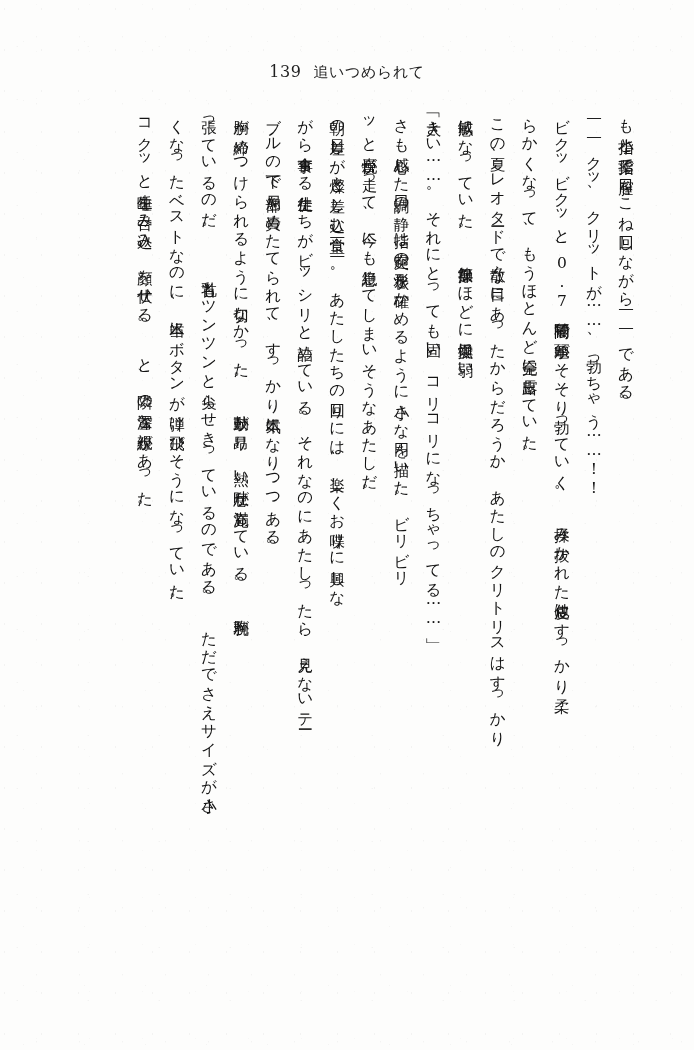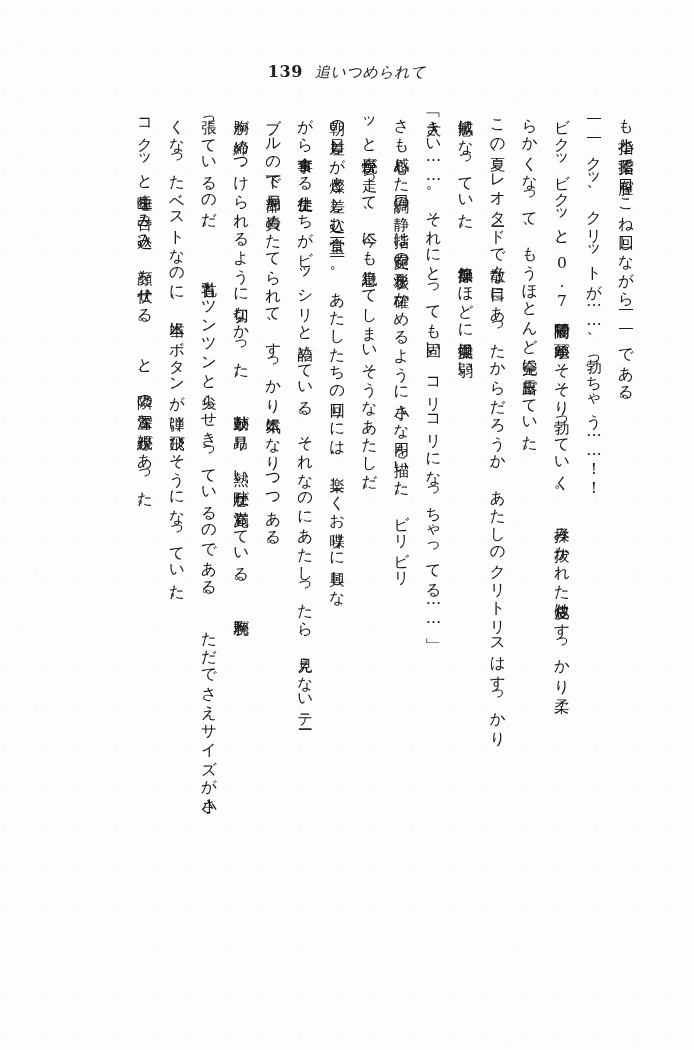--- a/index.html
+++ b/index.html
@@ -26,27 +26,26 @@
     top: 62px;
     left: 0;
     width: 694px;
     text-align: center;
     font-size: 15px;
     letter-spacing: 0.04em;
     color: #1f1f1f;
     white-space: nowrap;
   }
   .header .page-number {
-    font-weight: 700;
+    font-weight: 400;
     margin-right: 12px;
     font-size: 16px;
   }
   .header .running-title {
     font-size: 15px;
-    font-style: italic;
   }
   .body-area {
     position: absolute;
     top: 108px;
     left: 52px;
     width: 590px;
     height: 900px;
   }
   .vtext {
     writing-mode: vertical-rl;

